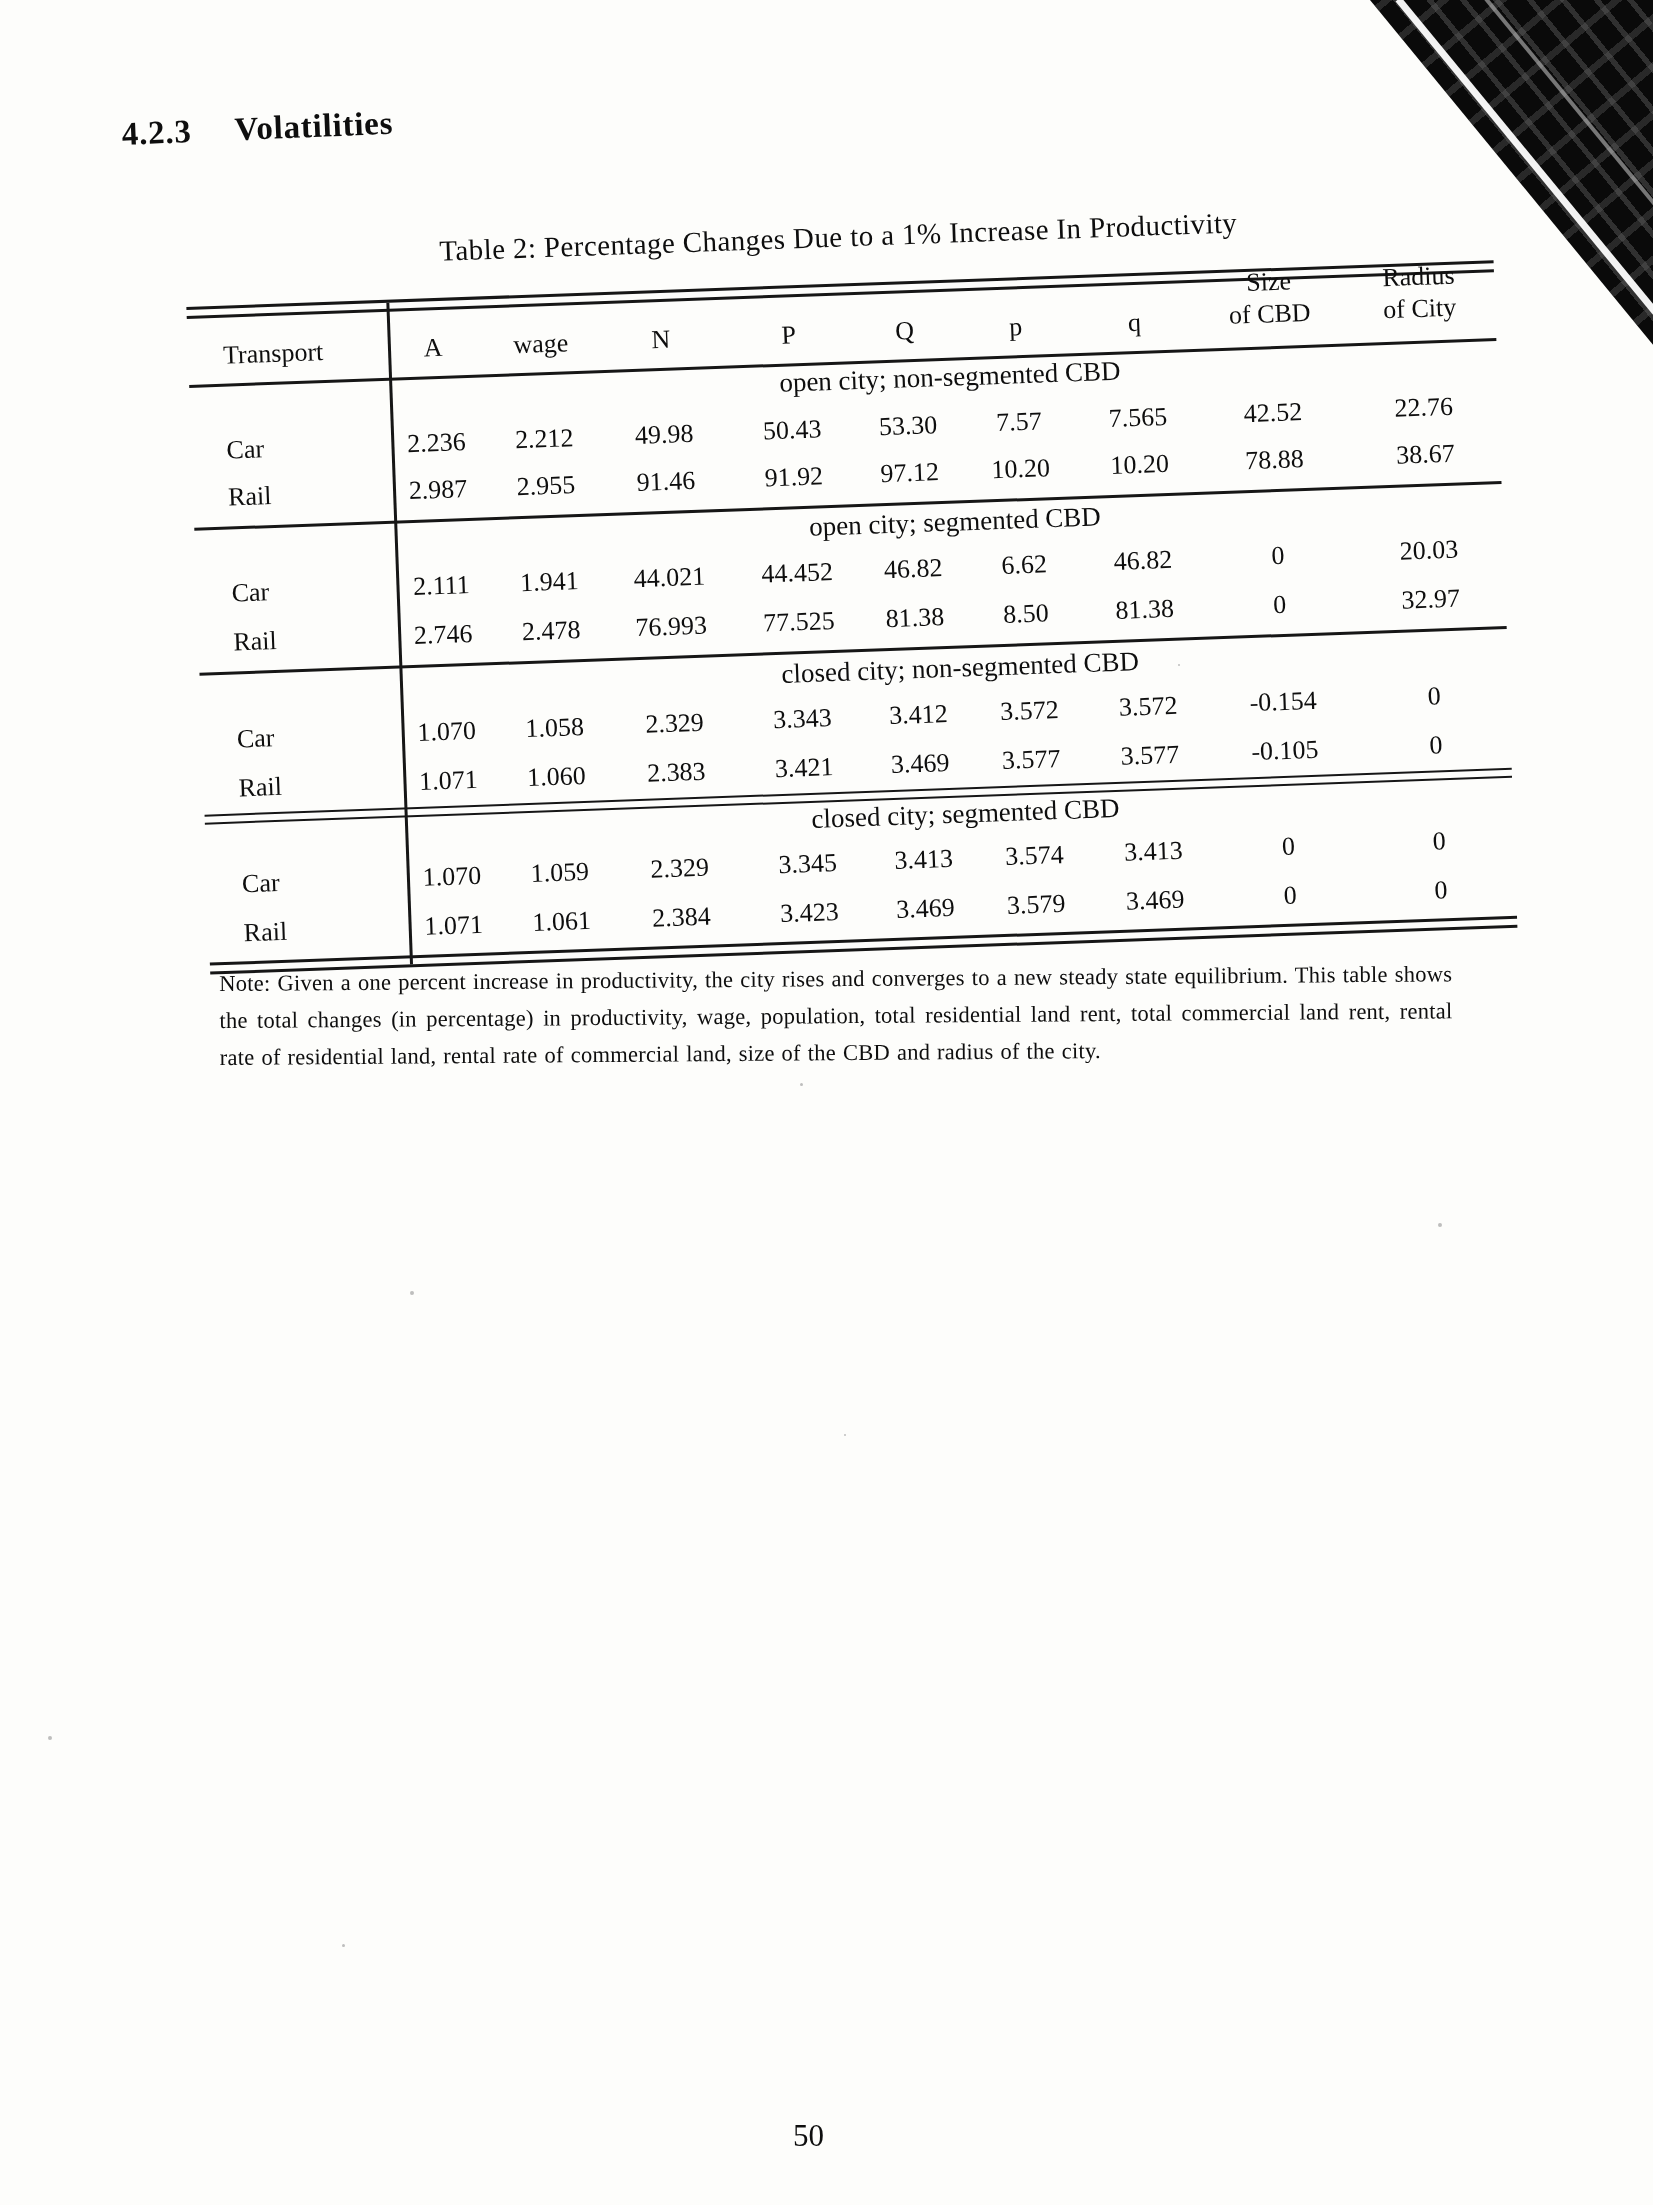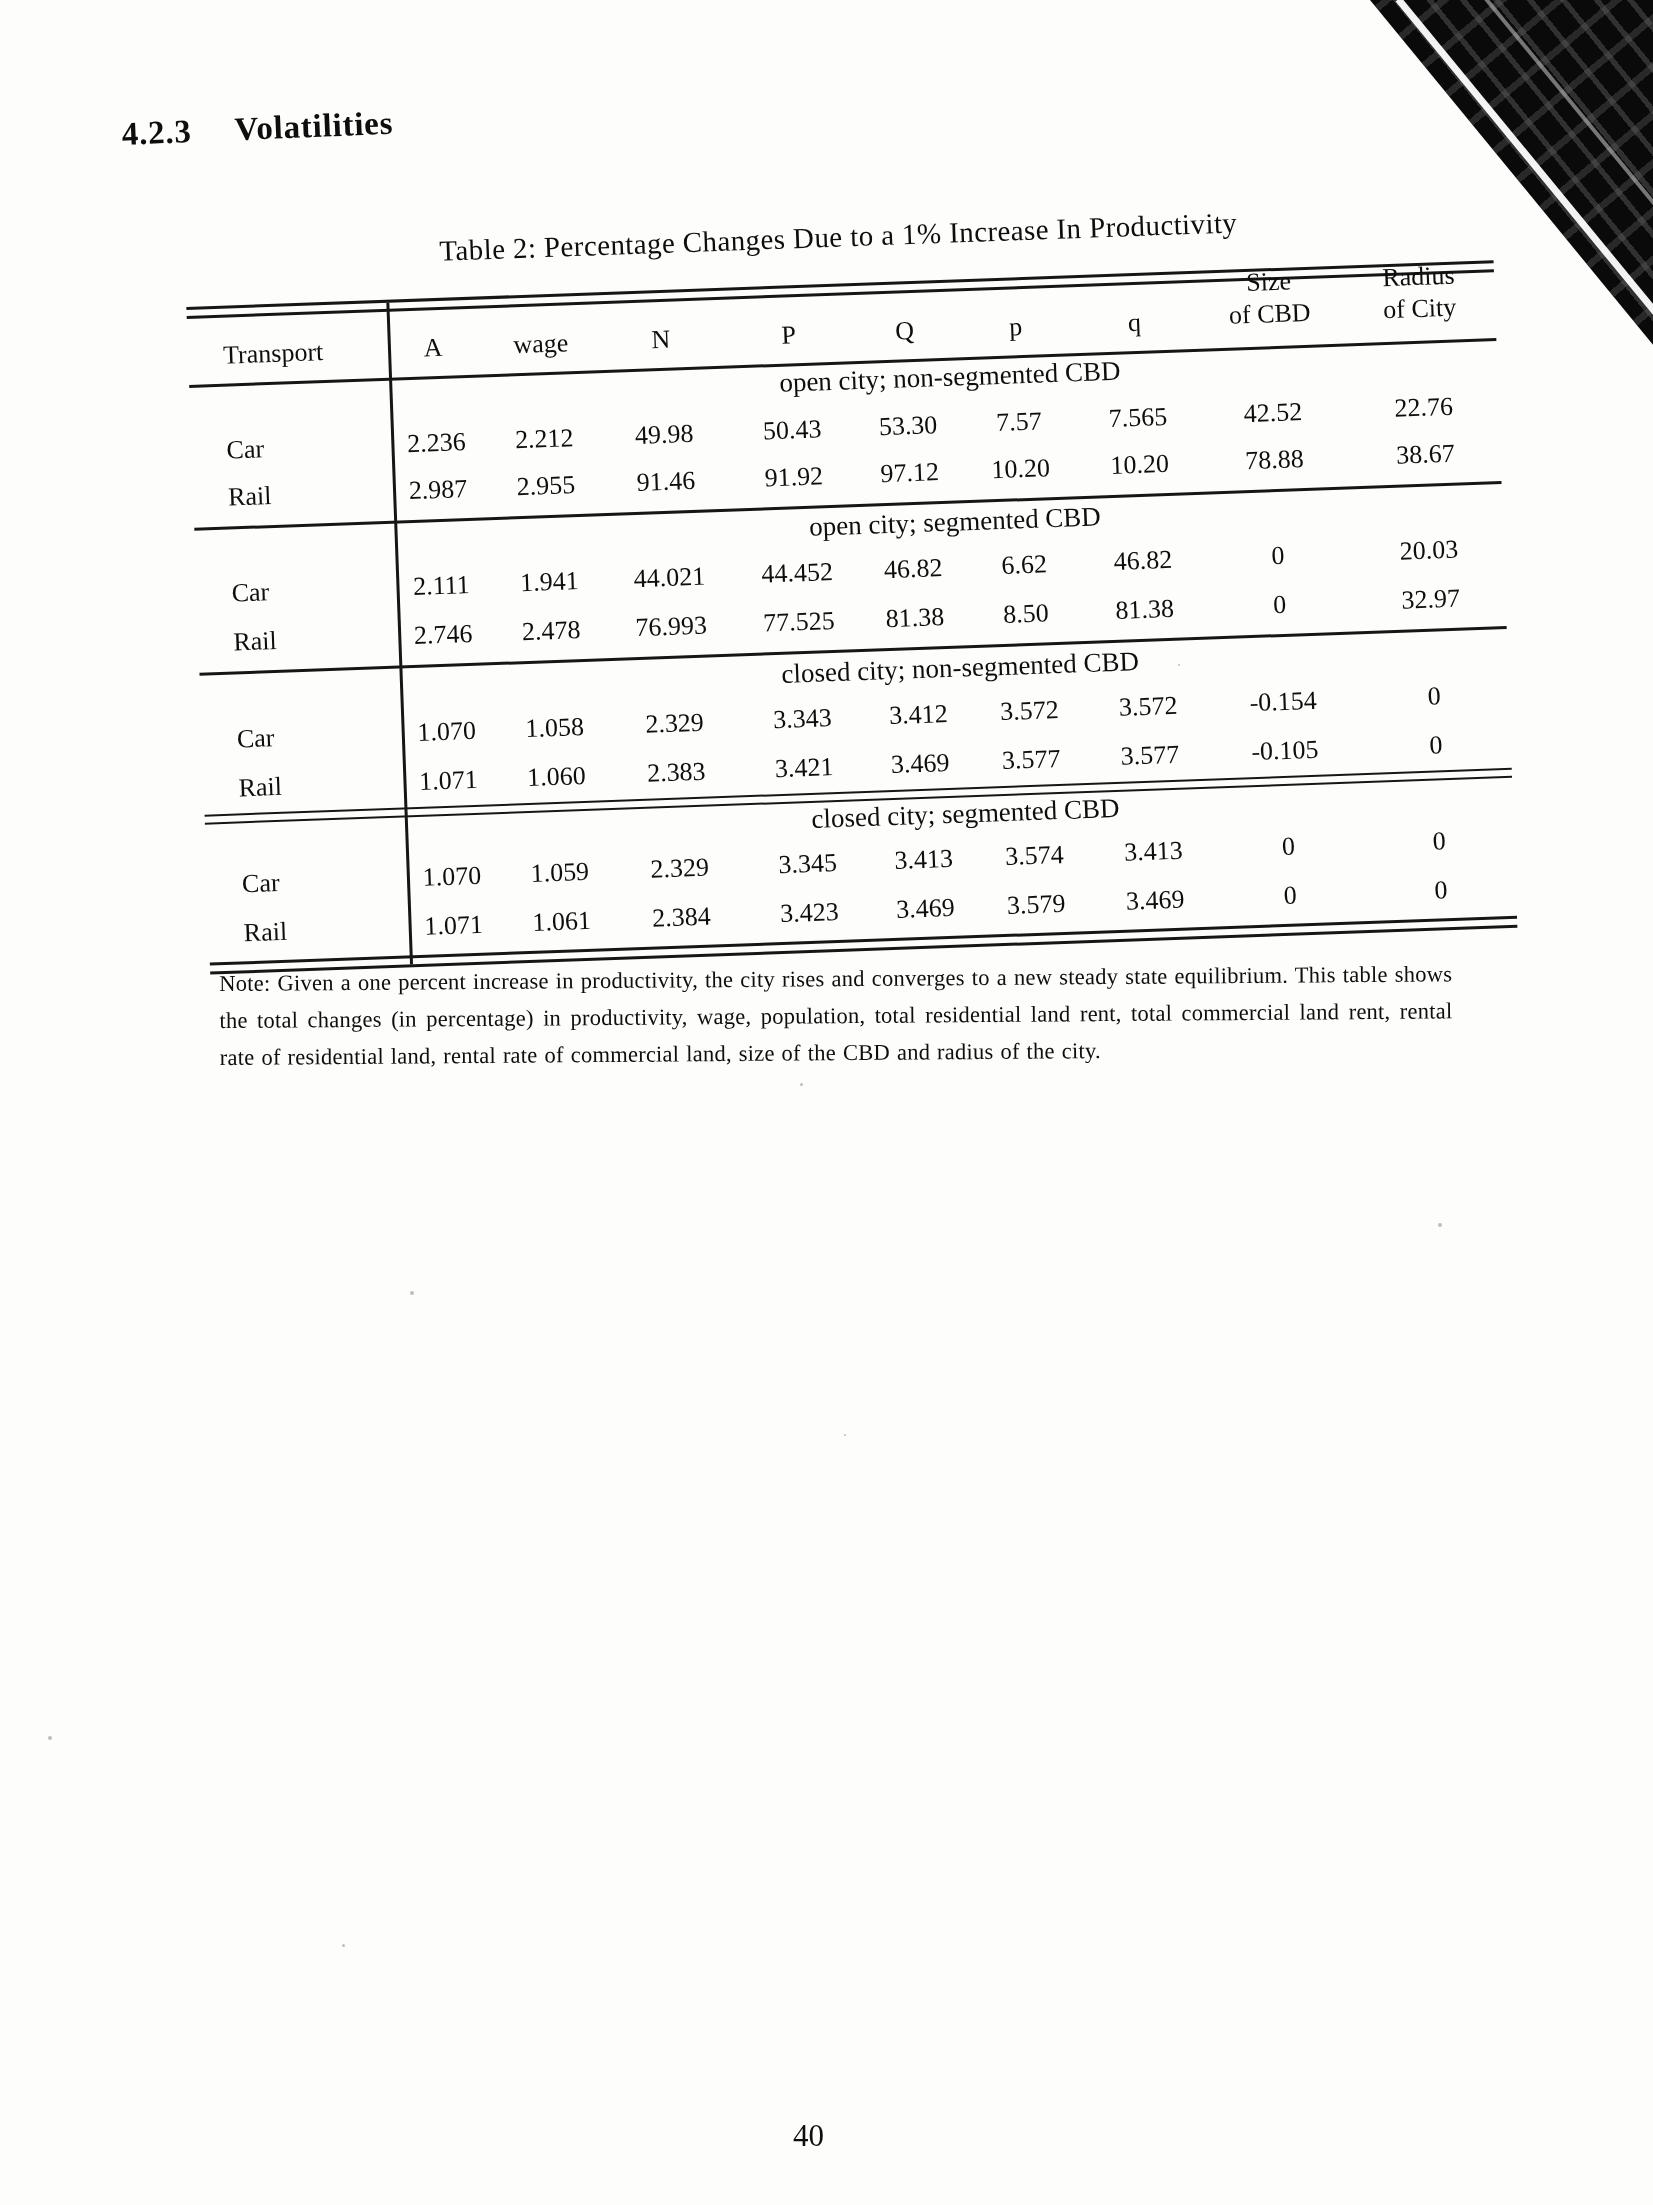--- a/index.html
+++ b/index.html
@@ -212,21 +212,21 @@
         <div class="cell" style="left: 648px; top: 676px; width: 138px;">3.469</div>
         <div class="cell" style="left: 759px; top: 676px; width: 138px;">3.579</div>
         <div class="cell" style="left: 878px; top: 676px; width: 138px;">3.469</div>
         <div class="cell" style="left: 1013px; top: 676px; width: 138px;">0</div>
         <div class="cell" style="left: 1164px; top: 676px; width: 138px;">0</div>
       </div>
   </div>
 
   <div class="note">Note:  Given a one percent increase in productivity, the city rises and converges to a new steady state equilibrium.  This table shows the total changes (in percentage) in productivity, wage, population, total residential land rent, total commercial land rent, rental rate of residential land, rental rate of commercial land, size of the CBD and radius of the city.</div>
 
-  <div class="pagenum">40</div>
+  <div class="pagenum">50</div>
 
   <div class="speckle" style="left:48px;top:1736px;width:3.8px;height:3.8px;"></div>
   <div class="speckle" style="left:410px;top:1291px;width:3.8px;height:3.8px;"></div>
   <div class="speckle" style="left:800px;top:1083px;width:3.1px;height:3.1px;"></div>
   <div class="speckle" style="left:1438px;top:1223px;width:3.8px;height:3.8px;"></div>
   <div class="speckle" style="left:1178px;top:664px;width:2.3px;height:2.3px;"></div>
   <div class="speckle" style="left:342px;top:1944px;width:3.1px;height:3.1px;"></div>
   <div class="speckle" style="left:844px;top:1434px;width:2.3px;height:2.3px;"></div>
 </div>
 

